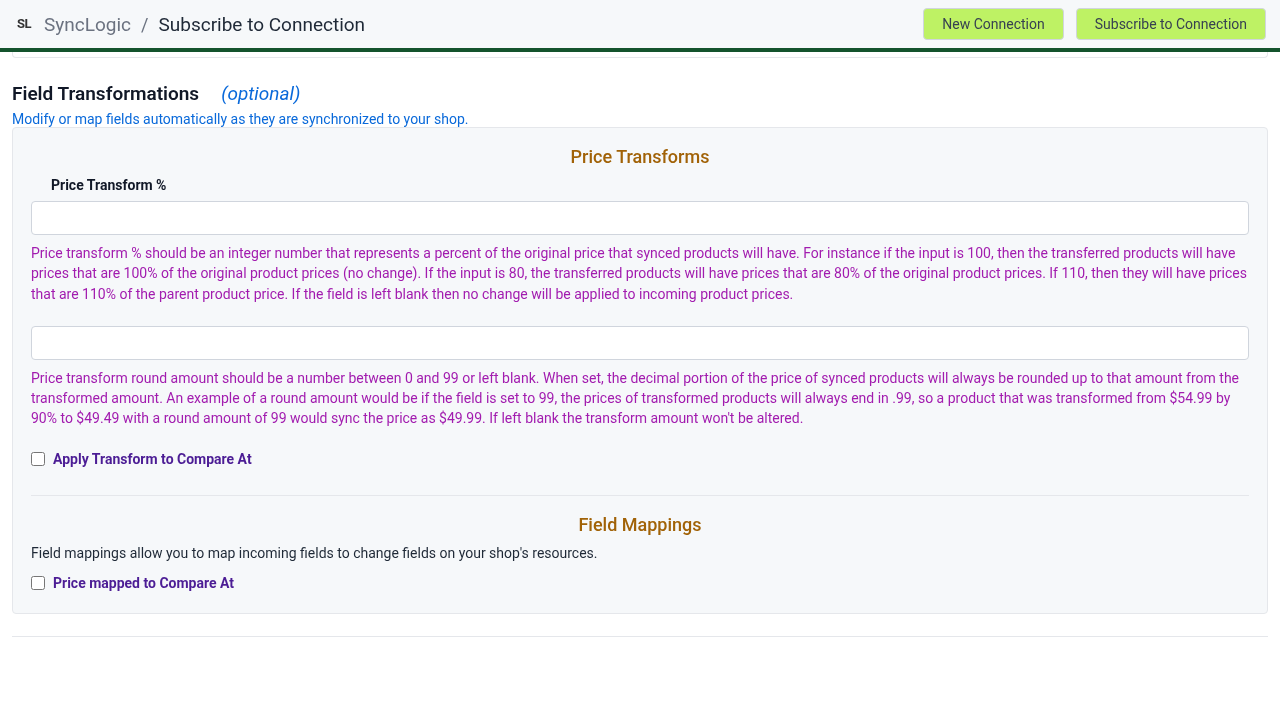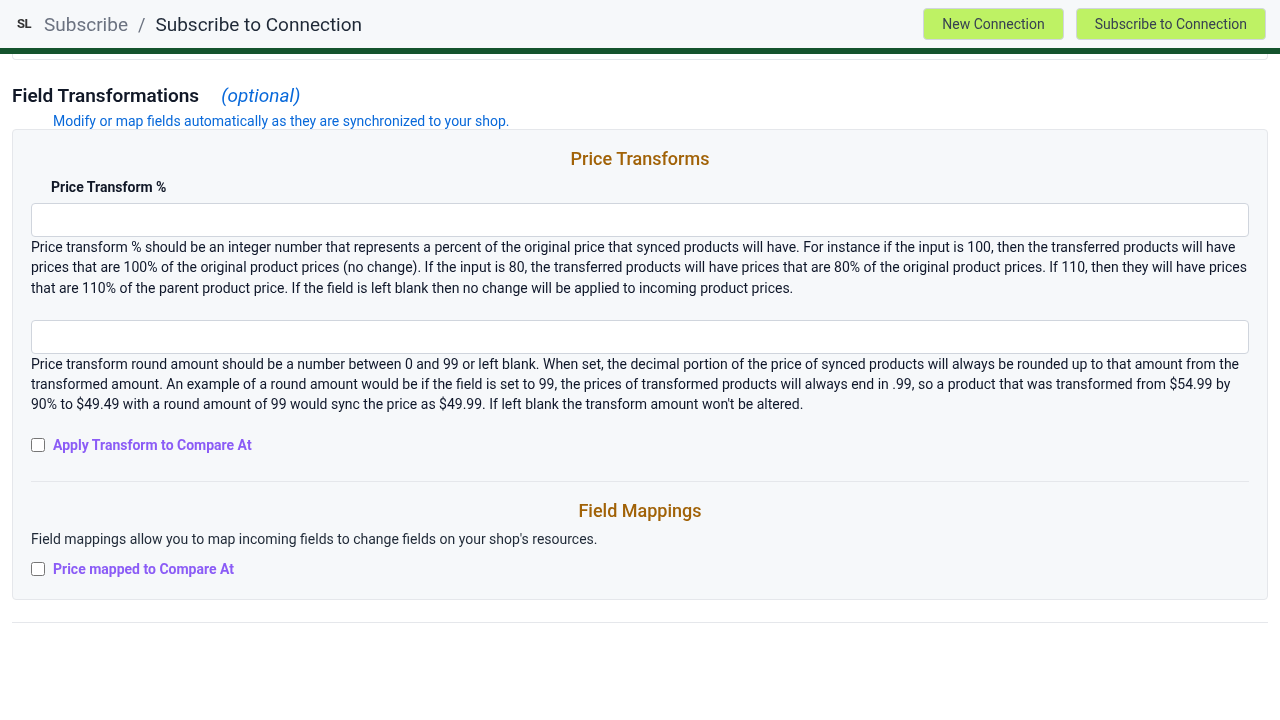--- a/index.html
+++ b/index.html
@@ -8,21 +8,21 @@
       font-size: 14px;
       color: #212529;
       background: #ffffff;
     }
     .topbar {
       display: flex;
       align-items: center;
       justify-content: space-between;
       padding: 8px 14px;
       background: #f6f8fa;
-      border-bottom: 6px solid #14532d;
+      border-bottom: 4px solid #14532d;
     }
     .topbar-left {
       display: flex;
       align-items: center;
       gap: 10px;
     }
     .logo {
       font-weight: 700;
       font-size: 13px;
       color: #333;
@@ -89,21 +89,20 @@
       color: #0969da;
       font-size: 19px;
       font-weight: 400;
       font-style: italic;
     }
     .section-desc {
       color: #0969da;
       font-size: 14px;
       margin-bottom: 14px;
       cursor: pointer;
-      margin-left: 41px;
     }
     .card {
       background: #f6f8fa;
       border: 1px solid #e5e7eb;
       border-radius: 4px;
       padding: 18px 18px 22px 18px;
     }
     .card h3 {
       font-size: 18px;
       font-weight: 500;
@@ -130,58 +129,59 @@
     .text-input {
       width: 100%;
       padding: 8px 10px;
       border: 1px solid #d0d5dd;
       border-radius: 4px;
       font-size: 14px;
       background: #ffffff;
       font-family: inherit;
     }
     .help-text {
-      font-size: 14px;
-      color: #0f172a;
+      margin-top: 8px;
+      font-size: 14px;
+      color: #a21caf;
       line-height: 1.45;
     }
     .checkbox-row {
       display: flex;
       align-items: center;
       gap: 8px;
       margin-top: 4px;
     }
     .checkbox-row input[type="checkbox"] {
       width: 14px;
       height: 14px;
       cursor: pointer;
     }
     .checkbox-label {
       font-size: 14px;
       font-weight: 700;
-      color: #8b5cf6;
+      color: #4c1d95;
     }
     .divider {
       border: none;
       border-top: 1px solid #e5e7eb;
       margin: 28px 0 18px 0;
     }
     .bottom-rule {
       border: none;
       border-top: 1px solid #e5e7eb;
       margin: 22px 0 0 0;
     }
   </style>
 </head>
 <body>
 
 <div class="topbar">
   <div class="topbar-left">
     <span class="logo logo-mark">SL</span>
-    <span class="brand">Subscribe</span>
+    <span class="brand">SyncLogic</span>
     <span class="sep">/</span>
     <span class="page-title">Subscribe to Connection</span>
   </div>
   <div class="topbar-right">
     <button class="btn">New Connection</button>
     <button class="btn">Subscribe to Connection</button>
   </div>
 </div>
 
 <div class="content">

